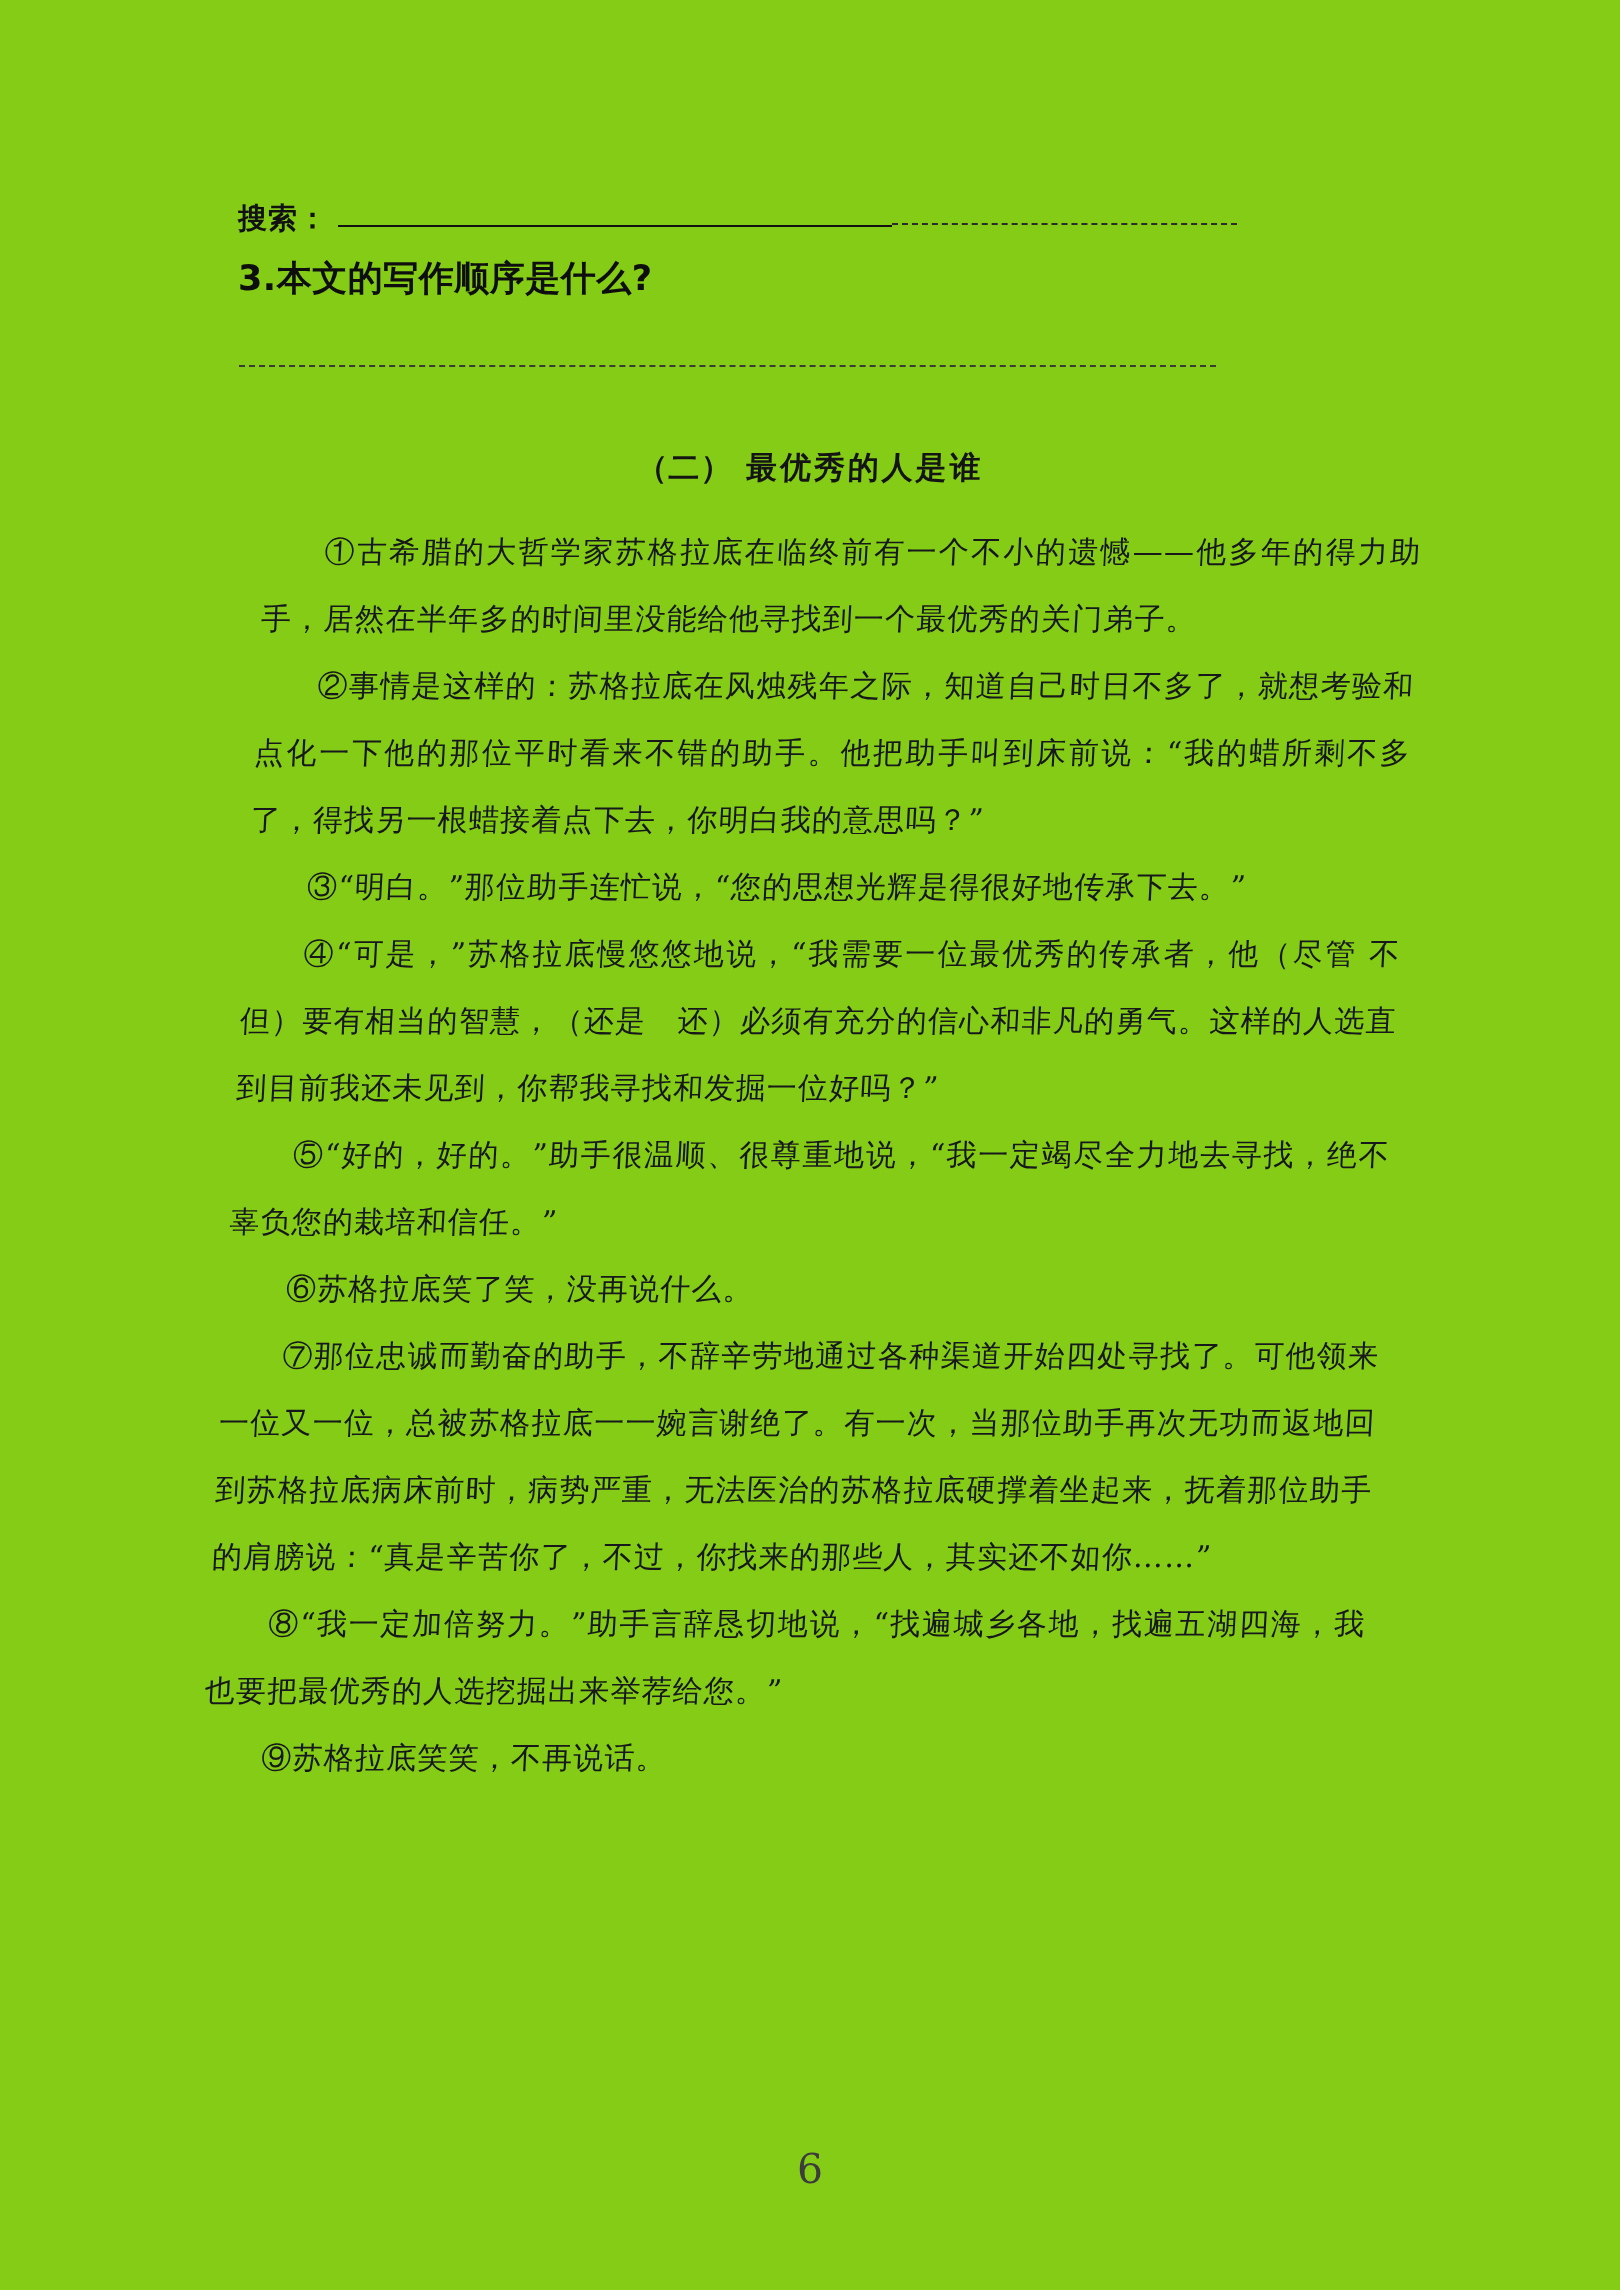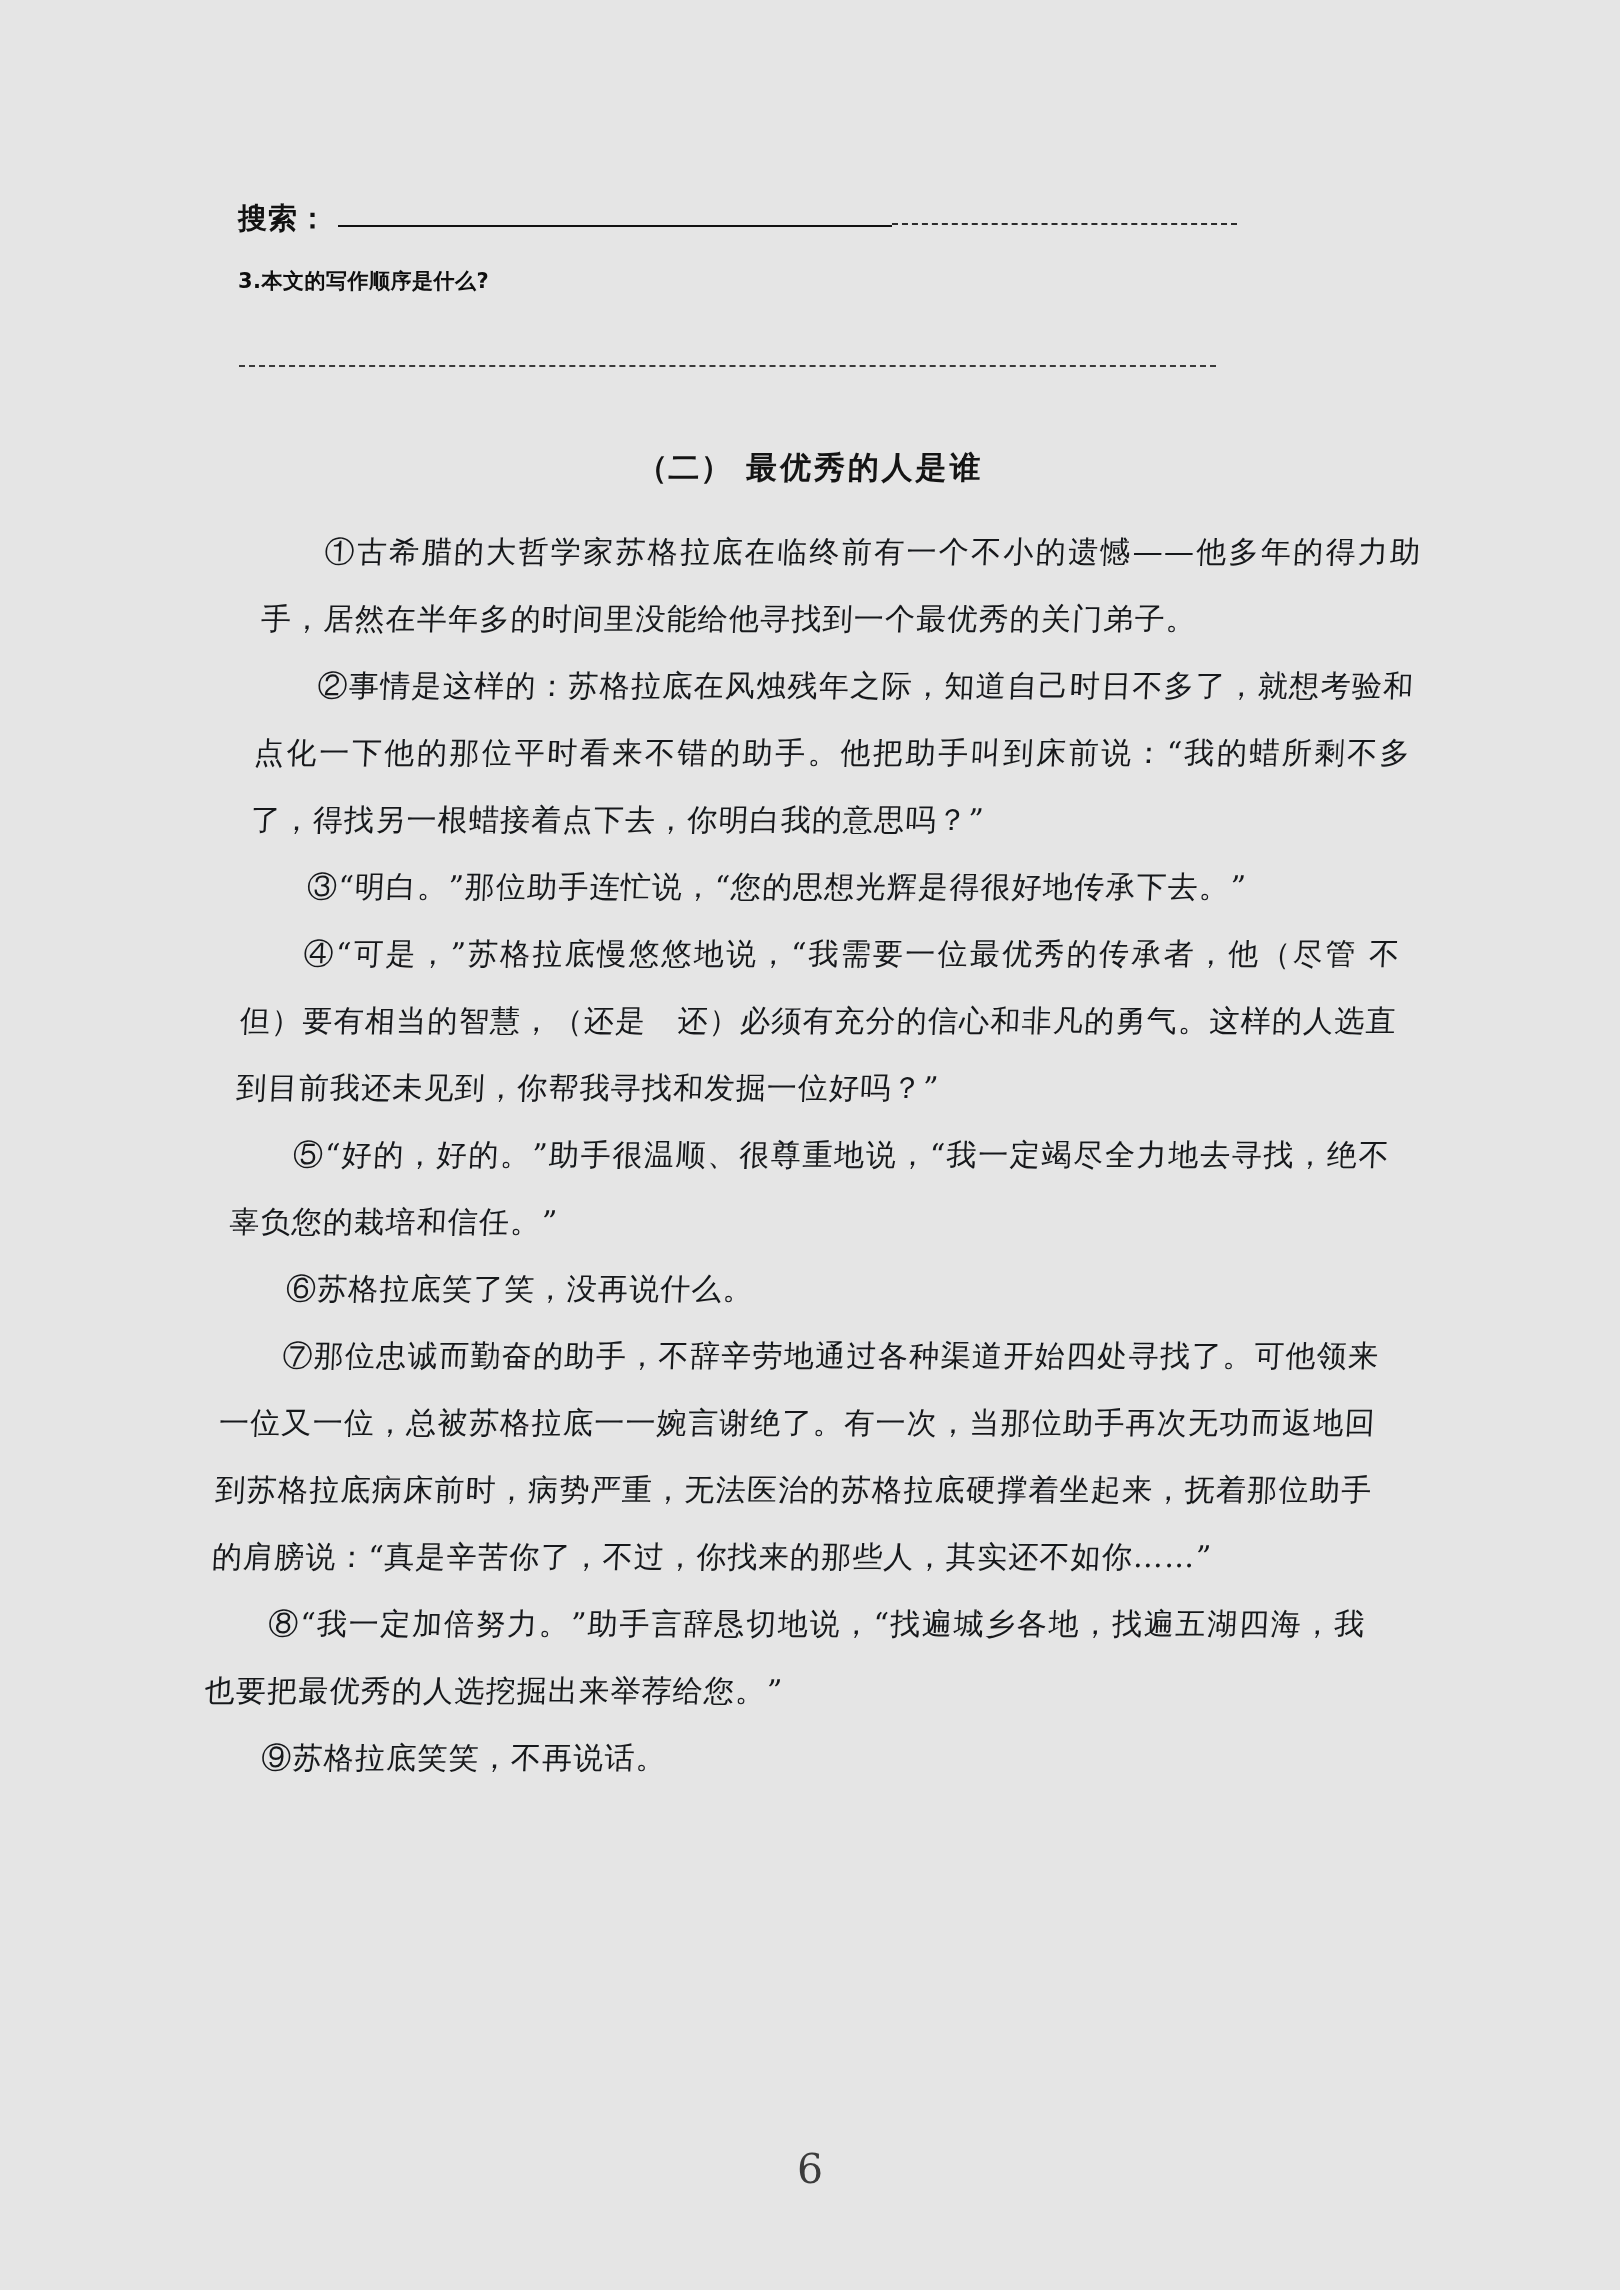--- a/index.html
+++ b/index.html
@@ -12,21 +12,21 @@
     height: 2291px;
     position: relative;
     font-family: "Liberation Serif", "DejaVu Serif", serif;
     color: #15171a;
     overflow: hidden;
   }
 
   .page {
     position: absolute;
     inset: 0;
-    background: #e5e5e5;
+    background: #84cc16;
     padding-left: 44px;
   }
 
   
   .qblock {
     position: absolute;
     left: 238px;
     top: 182px;
     width: 1157px;
   }
@@ -53,23 +53,23 @@
     margin-left: 9.8px;
   }
   .rule-dashed {
     flex: 0 0 345px;
     height: 0;
     border-bottom: 2.9px dashed #2c2c2c;
     margin-bottom: 7.8px;
   }
 
   .q-title {
-    margin-top: 34px;
+    margin-top: 22px;
     font-family: "DejaVu Sans", "Liberation Sans", sans-serif;
-    font-size: 21px;
+    font-size: 35px;
     font-weight: 700;
     letter-spacing: 0.5px;
     color: #0e0e0e;
   }
 
   .answer-rule {
     position: absolute;
     left: 239px;
     top: 365px;
     width: 977px;

